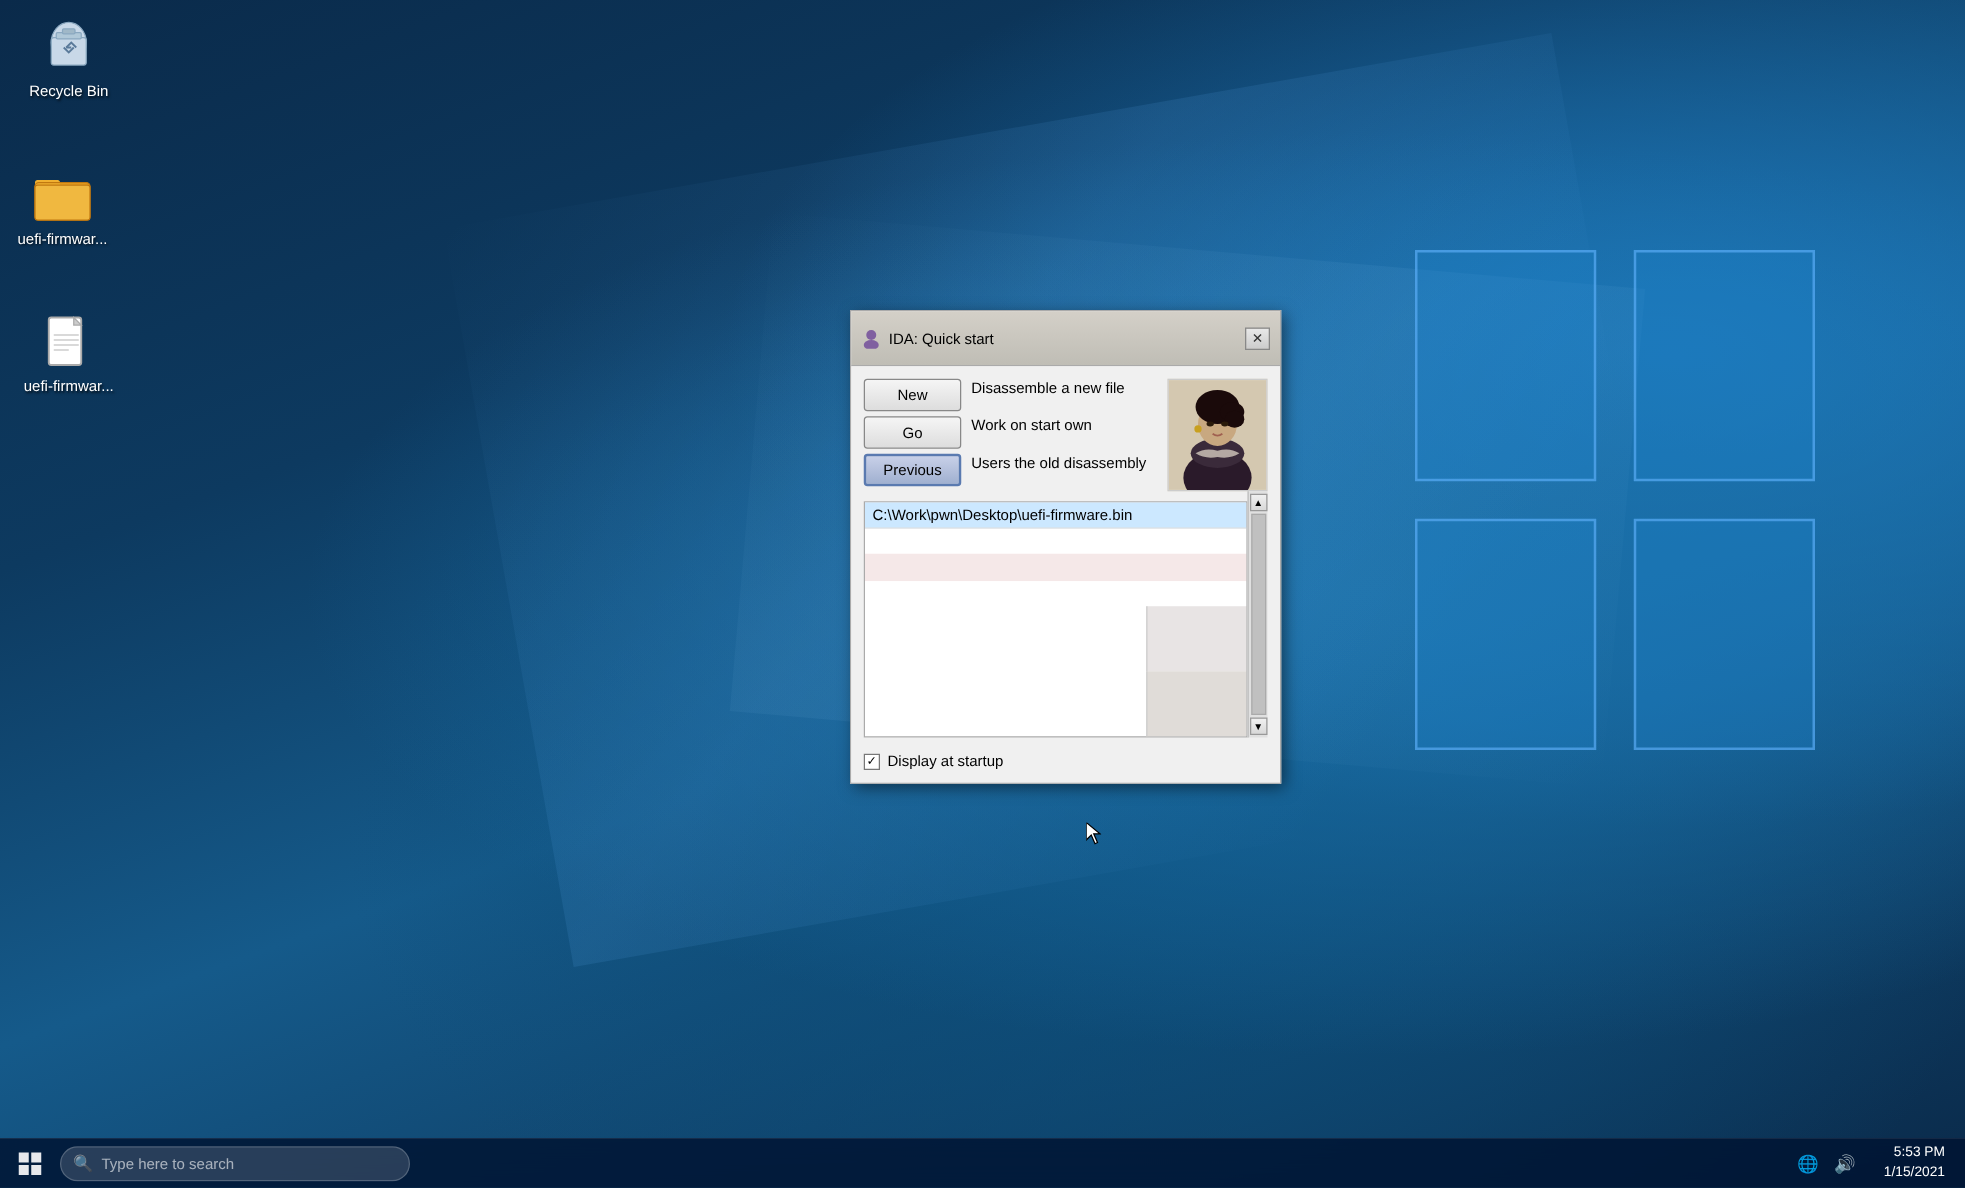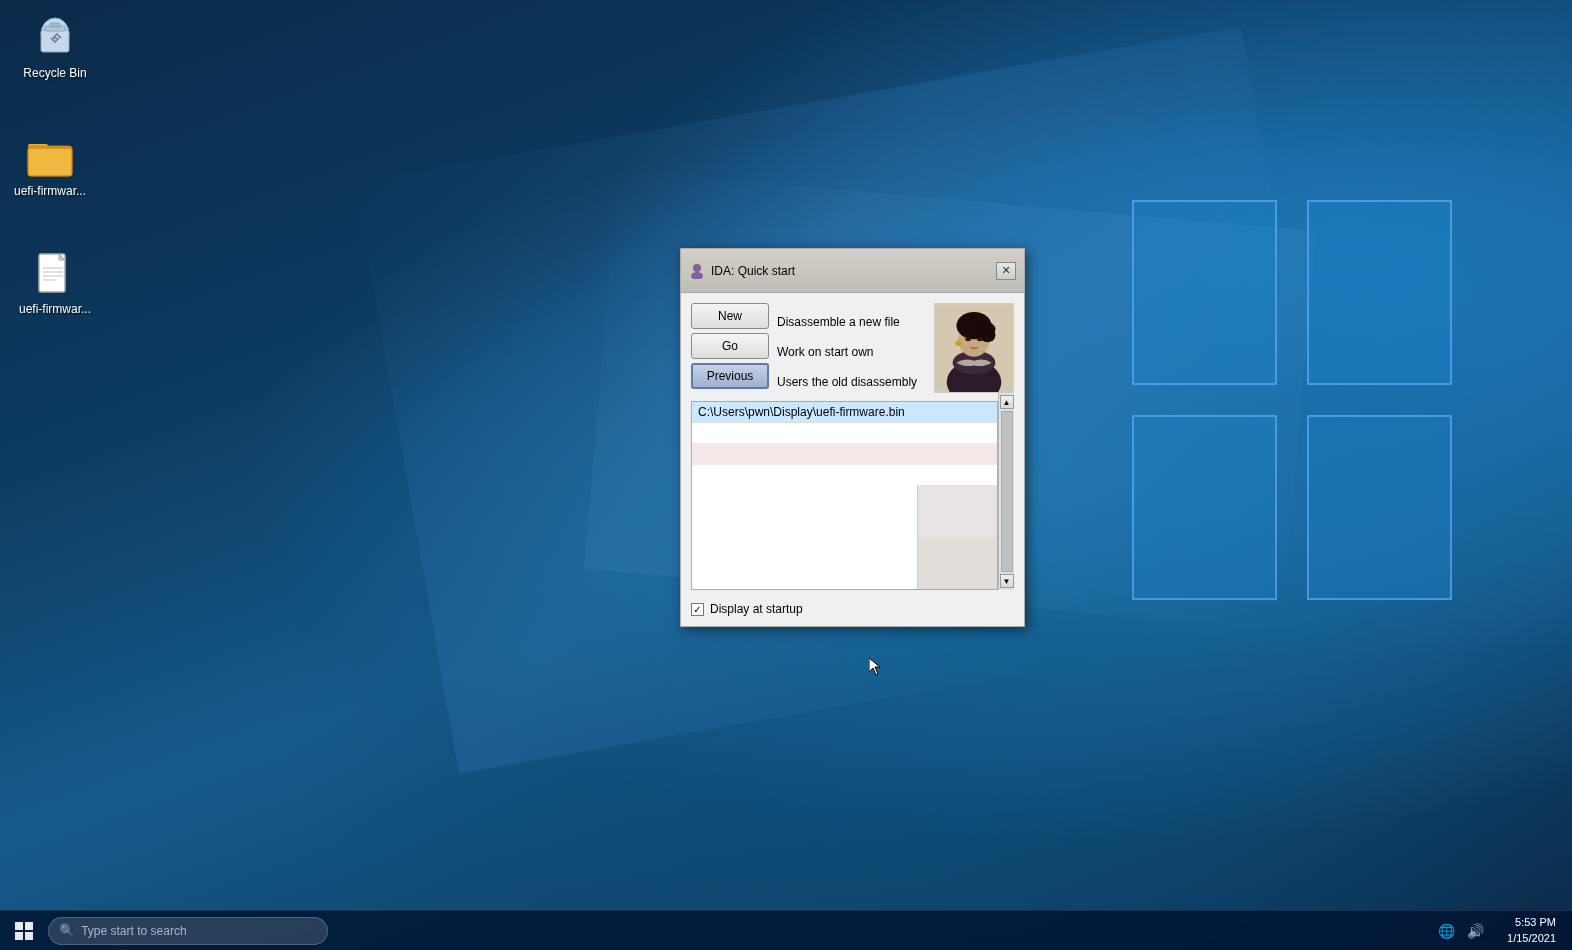--- a/index.html
+++ b/index.html
@@ -177,21 +177,21 @@
 
     .dialog-buttons-col {
       flex: 1;
       display: flex;
       flex-direction: column;
       gap: 0;
     }
 
     .dialog-button-row {
       display: flex;
-      align-items: flex-end;
+      align-items: flex-start;
       margin-bottom: 4px;
     }
 
     .dialog-btn {
       width: 78px;
       height: 26px;
       background: linear-gradient(to bottom, #f5f5f5, #ddd);
       border: 1px solid #888;
       border-radius: 3px;
       cursor: pointer;
@@ -538,21 +538,21 @@
 
           <circle cx="24" cy="40" r="3" fill="#c8a020"></circle>
 
           <path d="M22 60 Q30 55 40 58 Q50 55 58 60 Q50 65 40 63 Q30 65 22 60Z" fill="#e8e0d0" opacity="0.7"></path>
         </svg>
       </div>
     </div>
 
     <div class="dialog-list-container">
       <div class="dialog-list" style="flex:1;">
-        <div class="list-item-selected">C:\Users\pwn\Display\uefi-firmware.bin</div>
+        <div class="list-item-selected">C:\Work\pwn\Desktop\uefi-firmware.bin</div>
         <div class="list-item-empty"></div>
         <div class="list-item-light"></div>
         <div class="list-item-empty"></div>
         <div style="display:flex; min-height:52px;">
           <div style="flex:1;"></div>
           <div style="width:80px; background:#e8e4e4; border-left:1px solid #ccc;"></div>
         </div>
         <div style="display:flex; min-height:52px;">
           <div style="flex:1;"></div>
           <div style="width:80px; background:#e0dcd8; border-left:1px solid #ccc;"></div>
@@ -583,21 +583,21 @@
     <div class="start-icon">
       <div class="start-pane"></div>
       <div class="start-pane"></div>
       <div class="start-pane"></div>
       <div class="start-pane"></div>
     </div>
   </div>
 
   <div class="taskbar-search">
     <span class="taskbar-search-icon">🔍</span>
-    <span class="taskbar-search-text">Type start to search</span>
+    <span class="taskbar-search-text">Type here to search</span>
   </div>
 
   <div class="taskbar-right">
     <div class="taskbar-icons">
       <span class="taskbar-icon">🌐</span>
       <span class="taskbar-icon">🔊</span>
     </div>
     <div class="taskbar-time">
       <div>5:53 PM</div>
       <div>1/15/2021</div>

